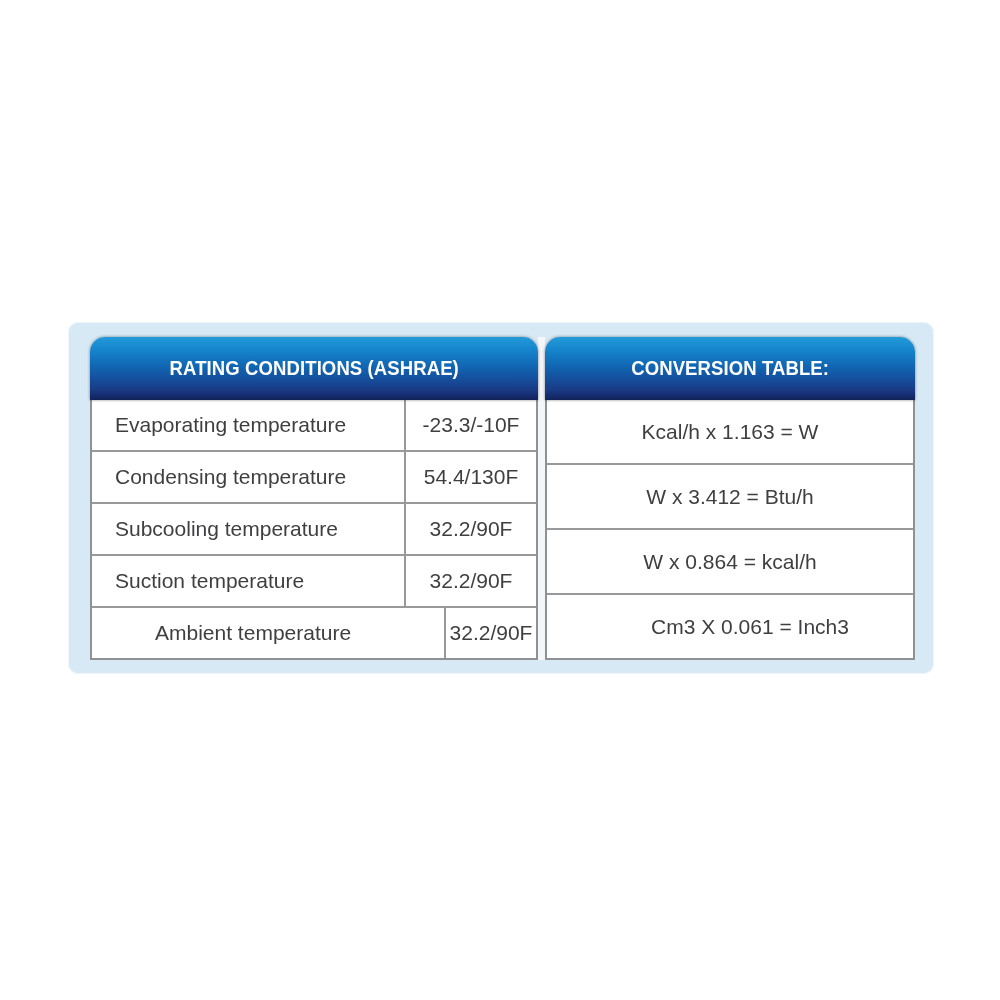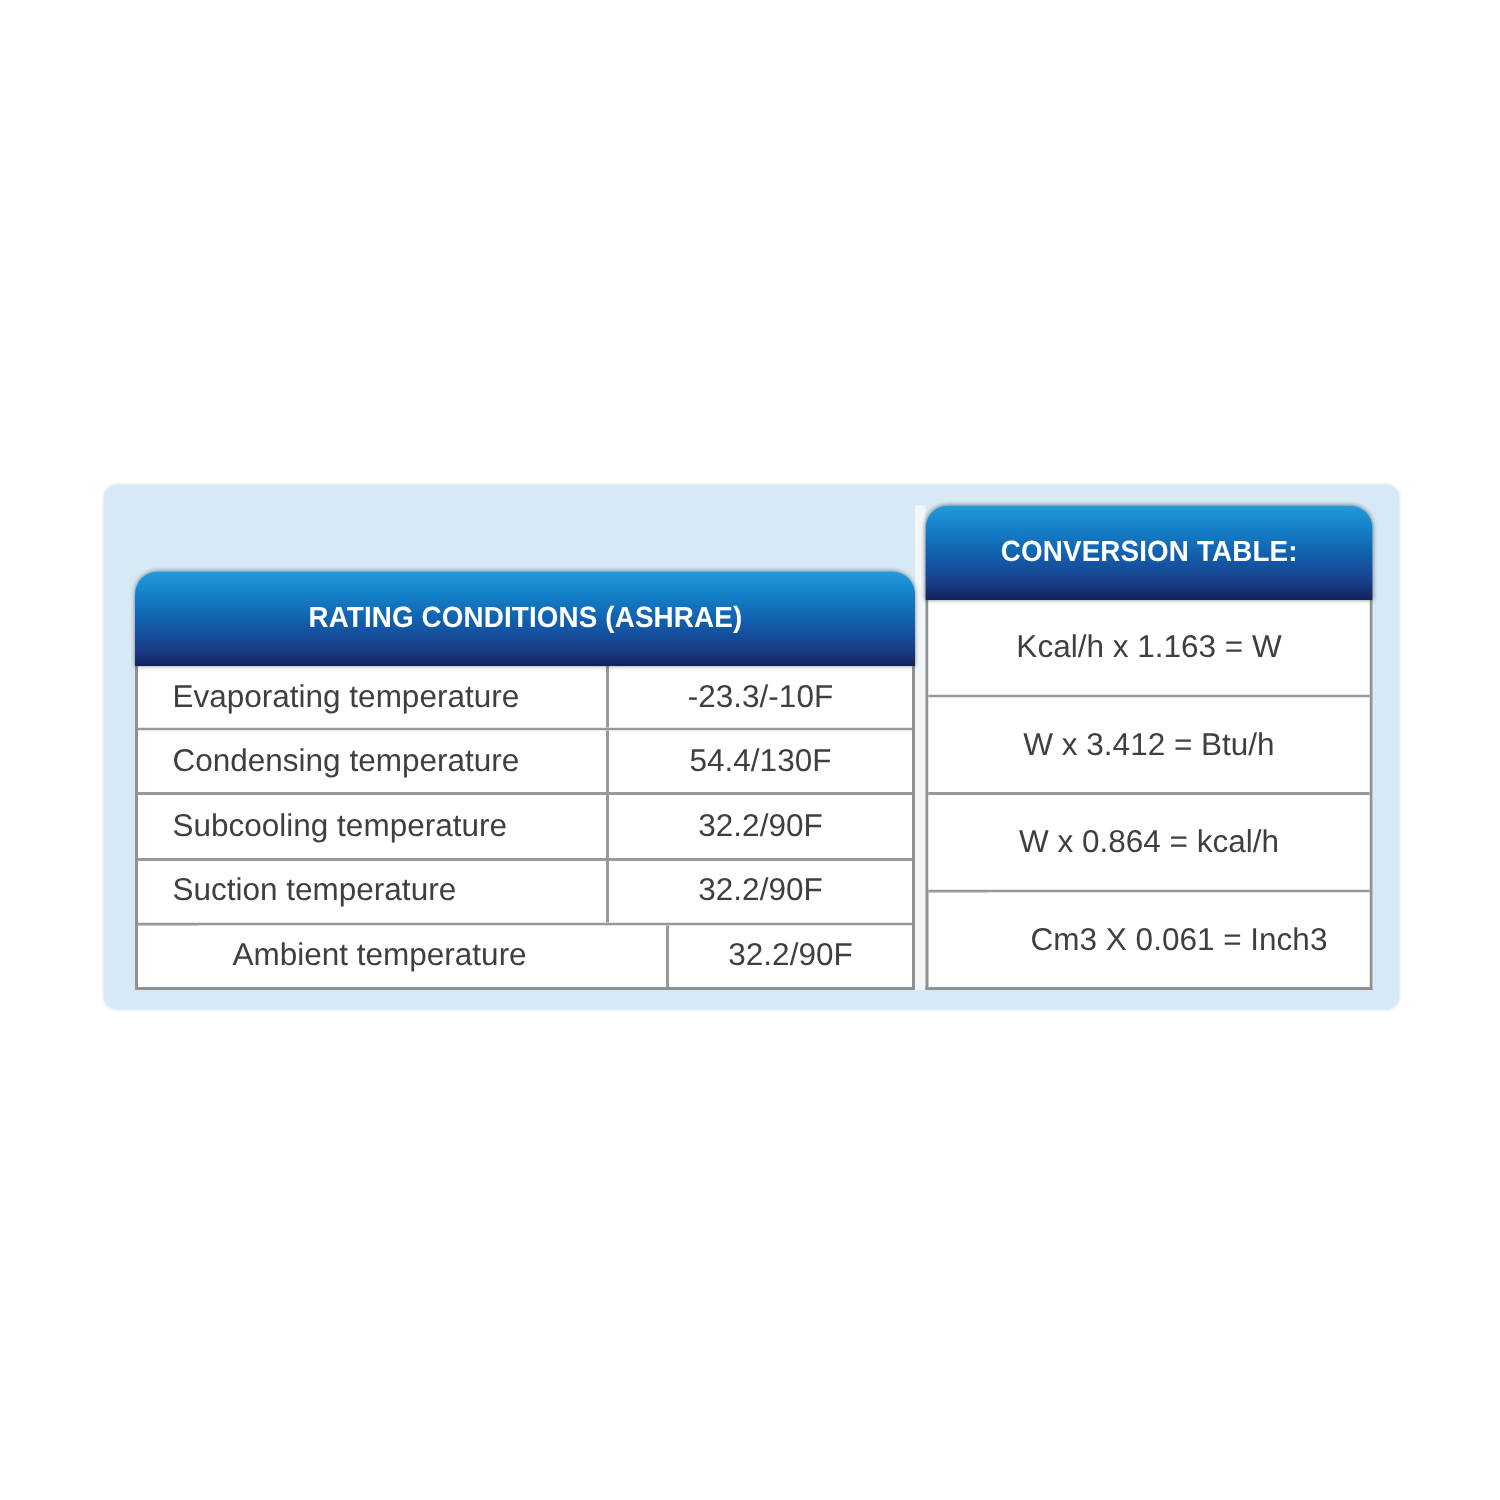--- a/index.html
+++ b/index.html
@@ -29,21 +29,21 @@
     top: 15px;
     right: 19px;
     bottom: 14px;
     display: flex;
   }
 
   .section {
     display: flex;
     flex-direction: column;
   }
-  .section.left  { width: 520px; margin-top: 44px; }
+  .section.left  { width: 448px; }
   .section.right { flex: 1; }
 
   .spacer {
     width: 7px;
     background: #f4f7fa;
   }
 
   .hdr {
     height: 63px;
     flex: 0 0 63px;

